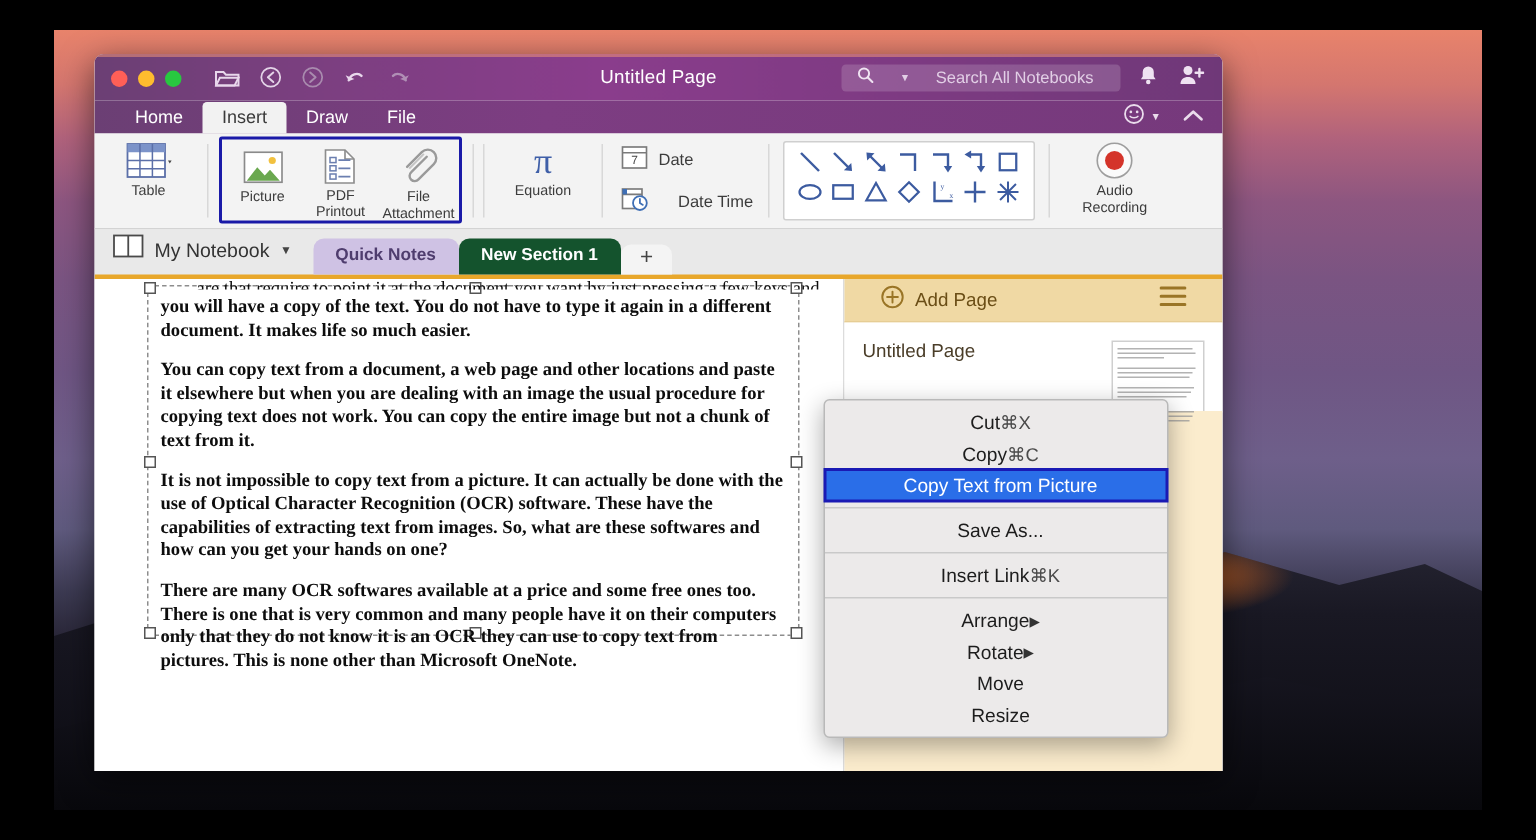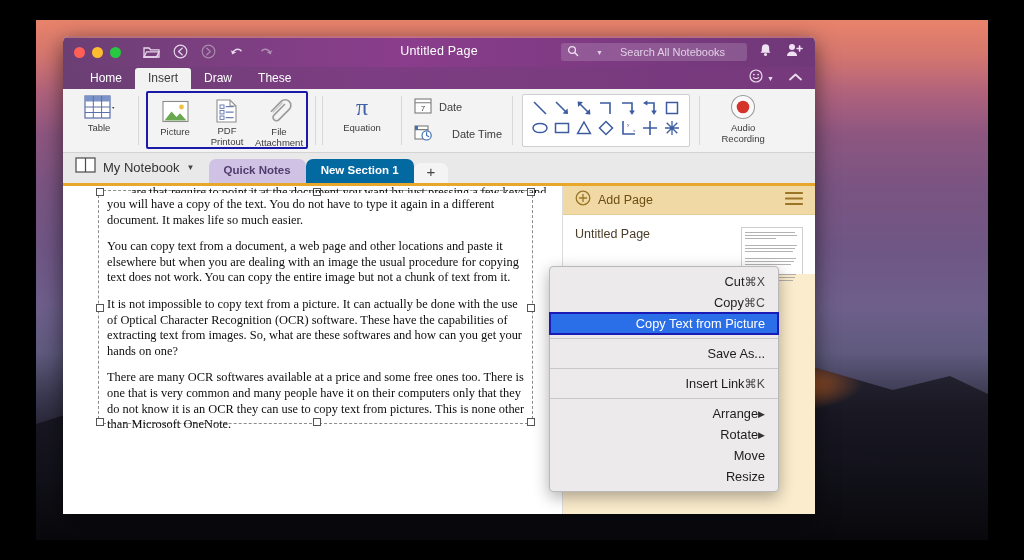--- a/index.html
+++ b/index.html
@@ -64,21 +64,21 @@
   .dot.r{background:#ff5f57;} .dot.y{background:#febc2e;} .dot.g{background:#28c840;}
   .tb-icons{position:absolute;left:80px;top:6px;display:flex;gap:13px;align-items:center;}
   .tb-icons svg{display:block;}
   .wintitle{
     position:absolute;left:0;right:0;top:6px;text-align:center;
     color:#fff;font-size:12.5px;letter-spacing:.2px;
   }
   .searchbox{
     position:absolute;right:68px;top:5px;width:186px;height:18px;
     background:rgba(255,255,255,.16);border-radius:3px;
-    display:flex;align-items:center;padding:0 6px;box-sizing:border-box;gap:17px;
+    display:flex;align-items:center;padding:0 18px;box-sizing:border-box;gap:17px;justify-content:flex-end;
   }
   .searchbox .ph{color:#e2cfe6;font-size:11px;white-space:nowrap;}
   .tb-right{position:absolute;right:12px;top:5px;display:flex;gap:14px;align-items:center;}
 
   
   .ribbontabs{
     position:relative;height:22px;
     background:linear-gradient(90deg,#6b3f74 0%,#7d3d82 40%,#76397c 100%);
     display:flex;align-items:flex-end;padding-left:14px;
   }
@@ -117,49 +117,49 @@
     position:relative;height:30px;background:#e9e9e9;border-bottom:3px solid #e8a72b;
     display:flex;align-items:flex-end;padding-left:12px;
   }
   .nbname{display:flex;align-items:center;gap:7px;padding-bottom:6px;margin-right:14px;}
   .nbname .txt{font-size:13px;color:#333;}
   .sectab{
     font-size:11.5px;font-weight:bold;padding:5px 15px 6px 15px;
     border-radius:7px 7px 0 0;line-height:13px;
   }
   .sectab.quick{background:#cfc2e4;color:#4f3d6e;}
-  .sectab.active{background:#0369a1;color:#fff;}
+  .sectab.active{background:#14532d;color:#fff;}
   .sectab.plus{background:#f4f4f4;color:#444;font-size:15px;font-weight:normal;padding:2px 13px 5px 13px;}
 
   
   .content{position:relative;height:331px;background:#fff;display:flex;}
   .canvas{position:relative;flex:1;background:#fff;overflow:hidden;}
 
   .selbox{
     position:absolute;left:35px;top:4px;width:435px;height:234px;
     border:1px dashed #8d8d8d;box-sizing:border-box;
   }
   .handle{
     position:absolute;width:6px;height:6px;background:#fff;border:1px solid #555;
   }
   .bodytext{
     position:absolute;left:44px;top:6px;width:420px;
-    font-family:"Liberation Serif", serif;font-size:12.4px;line-height:15.6px;color:#0d0d0d;
+    font-family:"Liberation Serif", serif;font-size:12.4px;line-height:15.6px;color:#0d0d0d;font-weight:bold;
   }
   .bodytext p{margin:0 0 11px 0;}
   .cutline{
     position:absolute;left:44px;top:-1px;width:420px;height:8px;overflow:hidden;
     font-family:"Liberation Serif", serif;font-size:12.4px;color:#0d0d0d;white-space:nowrap;margin-left:24px;
   }
 
   
   .pagepanel{width:252px;background:#fff;border-left:1px solid #dcdcdc;position:relative;}
   .addpage{
     height:28px;background:#f0d9a4;display:flex;align-items:center;
-    padding:0 12px;justify-content:space-between;border-bottom:1px solid #e6cd95;
+    padding:0 24px;justify-content:space-between;border-bottom:1px solid #e6cd95;
   }
   .addpage .lbl{font-size:12.5px;color:#6b4e16;margin-left:7px;}
   .addpage .left{display:flex;align-items:center;}
   .pagelist{background:#fff;height:60px;padding:12px 12px 0 12px;box-sizing:border-box;
             display:flex;justify-content:space-between;}
   .pagename{font-size:12.5px;color:#4a3d28;}
   .thumb{
     width:62px;height:66px;background:#fff;border:1px solid #cfcfcf;
     padding:4px 3px;box-sizing:border-box;overflow:hidden;
   }
@@ -169,21 +169,21 @@
 
   
   .ctxmenu{
     position:absolute;left:486px;top:230px;width:228px;
     background:#eceaea;border:1px solid #b9b9b9;border-radius:4px;
     box-shadow:0 5px 16px rgba(0,0,0,.32);
     padding:4px 0 4px 0;font-size:12.8px;color:#1d1d1d;
     z-index:40;
   }
   .mi{
-    display:flex;justify-content:flex-end;align-items:center;
+    display:flex;justify-content:center;align-items:center;
     padding:2.5px 13px 2.5px 19px;line-height:16px;white-space:nowrap;
   }
   .mi .key{color:#4a4a4a;font-size:12.3px;}
   .mi.sel{background:#2a6ee8;color:#fff;outline:2px solid #1a1ab4;outline-offset:-1px;}
   .mi .arrow{font-size:9px;color:#333;}
   .msep{height:1px;background:#c9c9c9;margin:4px 0;}
 </style>
 </head>
 <body>
 
@@ -263,21 +263,21 @@
               <path d="M13.6 3v5M11.1 5.5h5" stroke="#efe2f2" stroke-width="1.6" stroke-linecap="round"></path>
             </svg>
         </span>
       </div>
     </div>
 
     <div class="ribbontabs">
       <div class="rtab">Home</div>
       <div class="rtab active">Insert</div>
       <div class="rtab">Draw</div>
-      <div class="rtab">These</div>
+      <div class="rtab">File</div>
       <div class="tb-right2">
         <span>
           <svg width="14" height="14" viewBox="0 0 14 14">
               <circle cx="7" cy="7" r="6" fill="none" stroke="#eadcec" stroke-width="1.2"></circle>
               <circle cx="4.9" cy="5.6" r=".9" fill="#eadcec"></circle>
               <circle cx="9.1" cy="5.6" r=".9" fill="#eadcec"></circle>
               <path d="M4.4 8.6c.8 1.2 4.4 1.2 5.2 0" fill="none" stroke="#eadcec" stroke-width="1.1" stroke-linecap="round"></path>
             </svg>
         </span>
         <span style="color:#eadcec;font-size:7px;margin-left:-10px;">▼</span>

